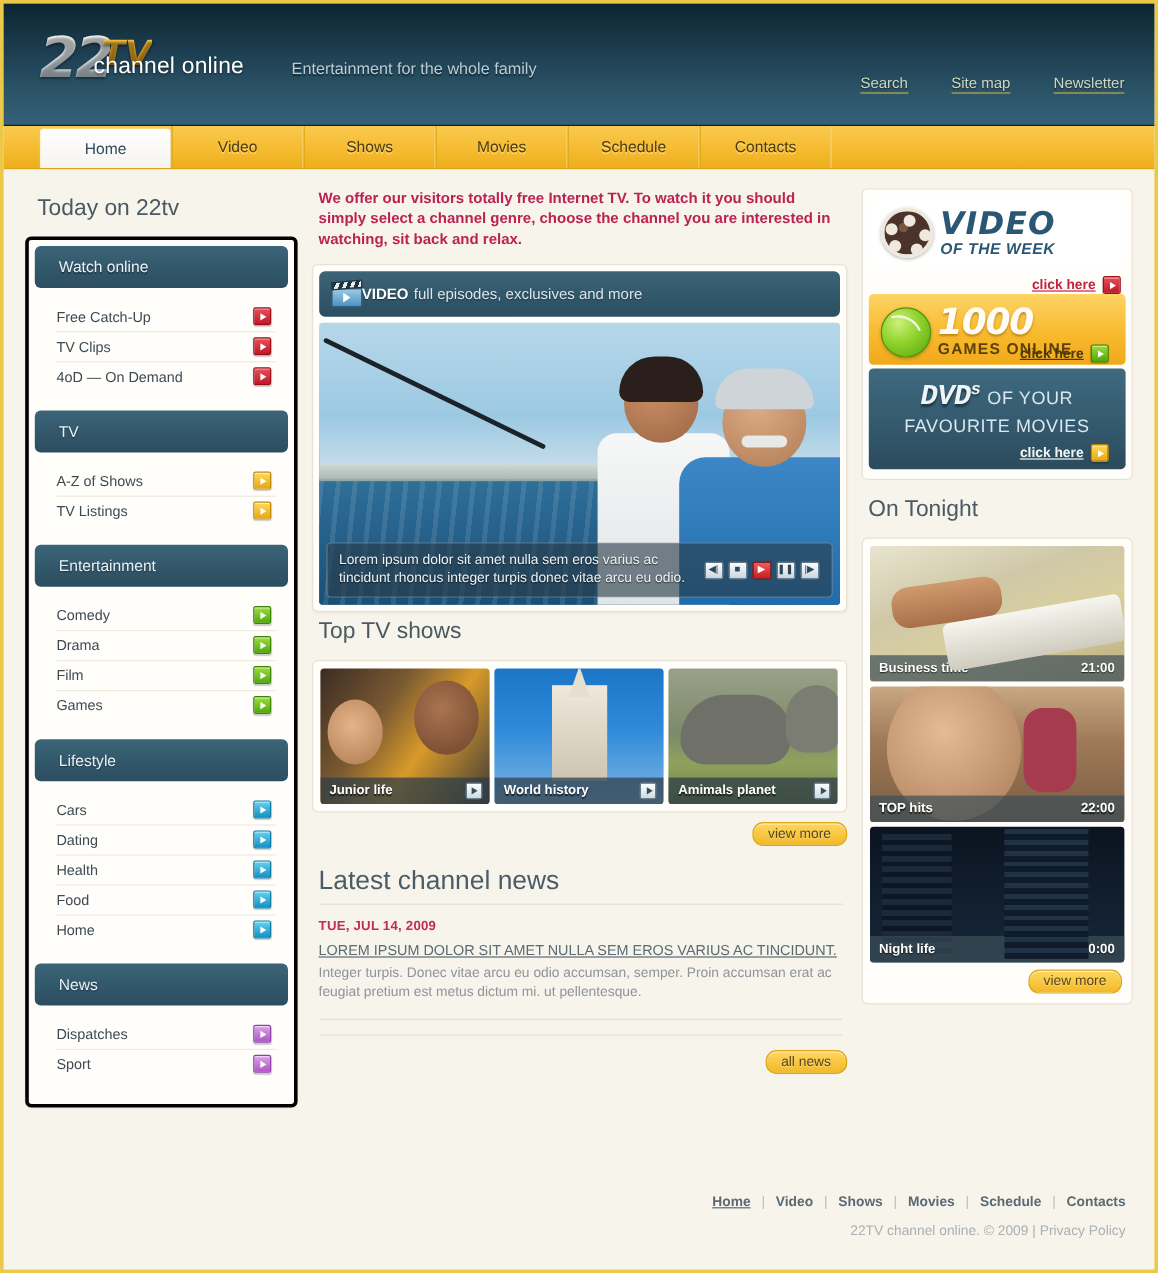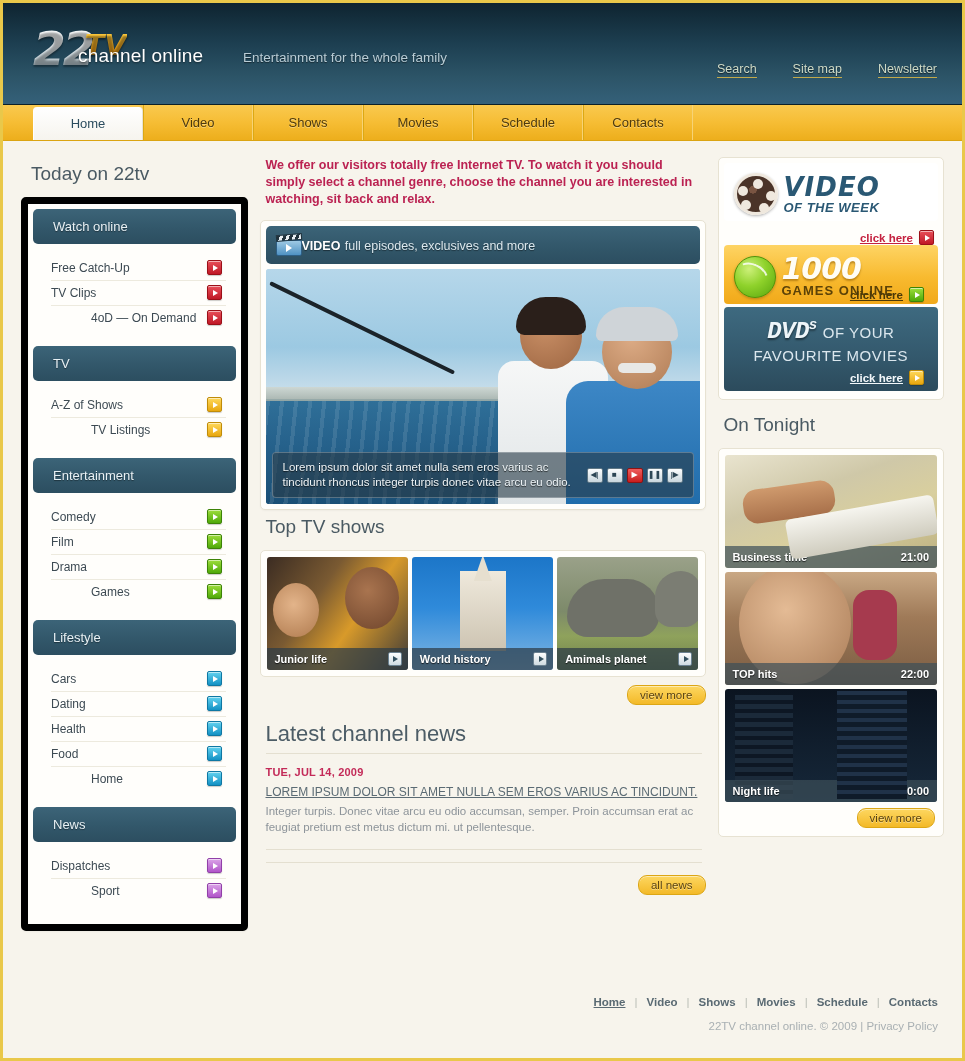--- a/index.html
+++ b/index.html
@@ -101,38 +101,38 @@
   .col-right { width: 228px; }
 
   .sec-title {
     font-size: 19px; color:#4a5a63; font-weight: normal;
     padding: 6px 0 12px 10px;
   }
   .col-mid .sec-title, .col-right .sec-title { padding-left: 6px; }
 
   
   .side-wrap {
-    background:#fffefb; border:7px solid #000000; border-radius: 5px;
+    background:#fffefb; border:3px solid #000000; border-radius: 5px;
     padding: 5px; box-shadow: 0 1px 2px rgba(0,0,0,.04);
   }
   .side-head {
     background: linear-gradient(180deg,#3c6478 0%,#32576a 55%,#2c4e60 100%);
     border-radius: 5px; color:#e8f1f5; font-size: 13px;
     padding: 10px 0 10px 20px; margin-bottom: 2px;
     text-shadow: 0 1px 1px rgba(0,0,0,.4);
   }
   .side-list {
     background:#fffefb; border-radius: 4px;
     padding: 10px 10px 10px 18px; margin-bottom: 6px;
   }
   .side-list .row {
     display:flex; align-items:center; justify-content:space-between;
     border-bottom: 1px solid #edeade; padding: 4px 0 5px 0;
   }
-  .side-list .row:last-child { border-bottom: none; margin-left: 40px; }
+  .side-list .row:last-child { border-bottom: none; }
   .side-list .row span.lbl {
     font-size: 12px; color:#3d4a52; font-weight: normal;
     text-shadow: 0 1px 0 #fff; cursor: pointer;
   }
   .arw {
     width: 15px; height: 15px; border-radius: 2px;
     display:flex; align-items:center; justify-content:center;
     margin-right: 4px; cursor:pointer;
     box-shadow: inset 0 1px 0 rgba(255,255,255,.55), 0 1px 1px rgba(0,0,0,.2);
     position: relative;
@@ -451,25 +451,25 @@
           </div>
         </div>
 
         <div class="side-head">Entertainment</div>
         <div class="side-list">
           <div class="row">
             <span class="lbl">Comedy</span>
             <span class="arw green"></span>
           </div>
           <div class="row">
+            <span class="lbl">Drama</span>
+            <span class="arw green"></span>
+          </div>
+          <div class="row">
             <span class="lbl">Film</span>
-            <span class="arw green"></span>
-          </div>
-          <div class="row">
-            <span class="lbl">Drama</span>
             <span class="arw green"></span>
           </div>
           <div class="row">
             <span class="lbl">Games</span>
             <span class="arw green"></span>
           </div>
         </div>
 
         <div class="side-head">Lifestyle</div>
         <div class="side-list">

